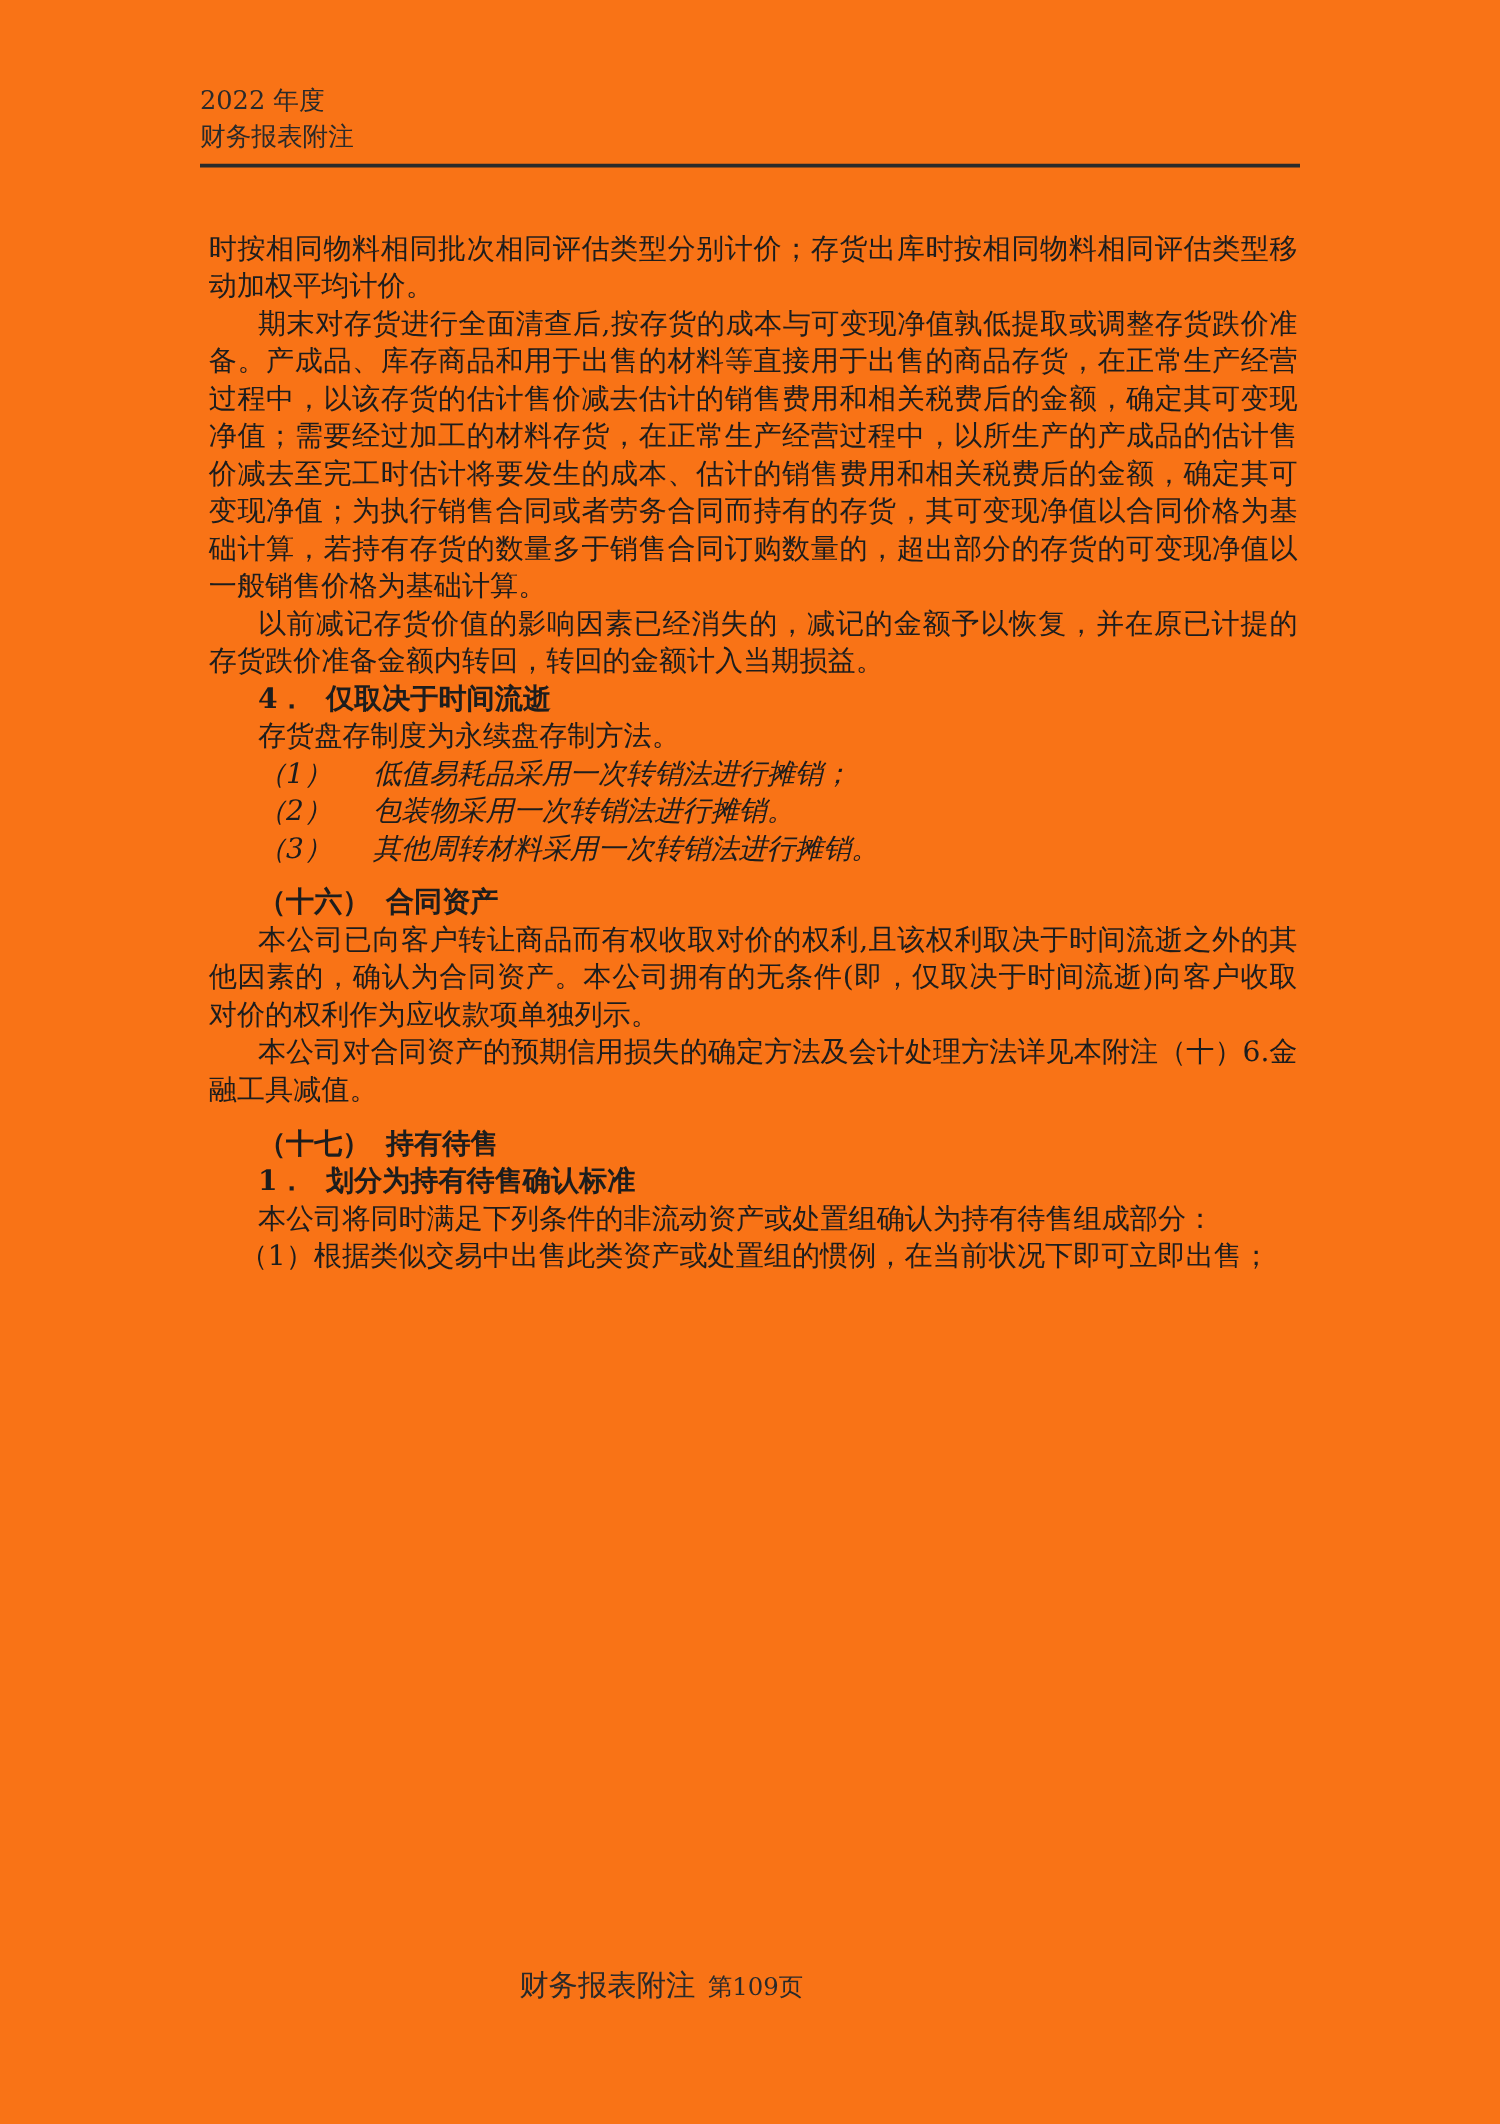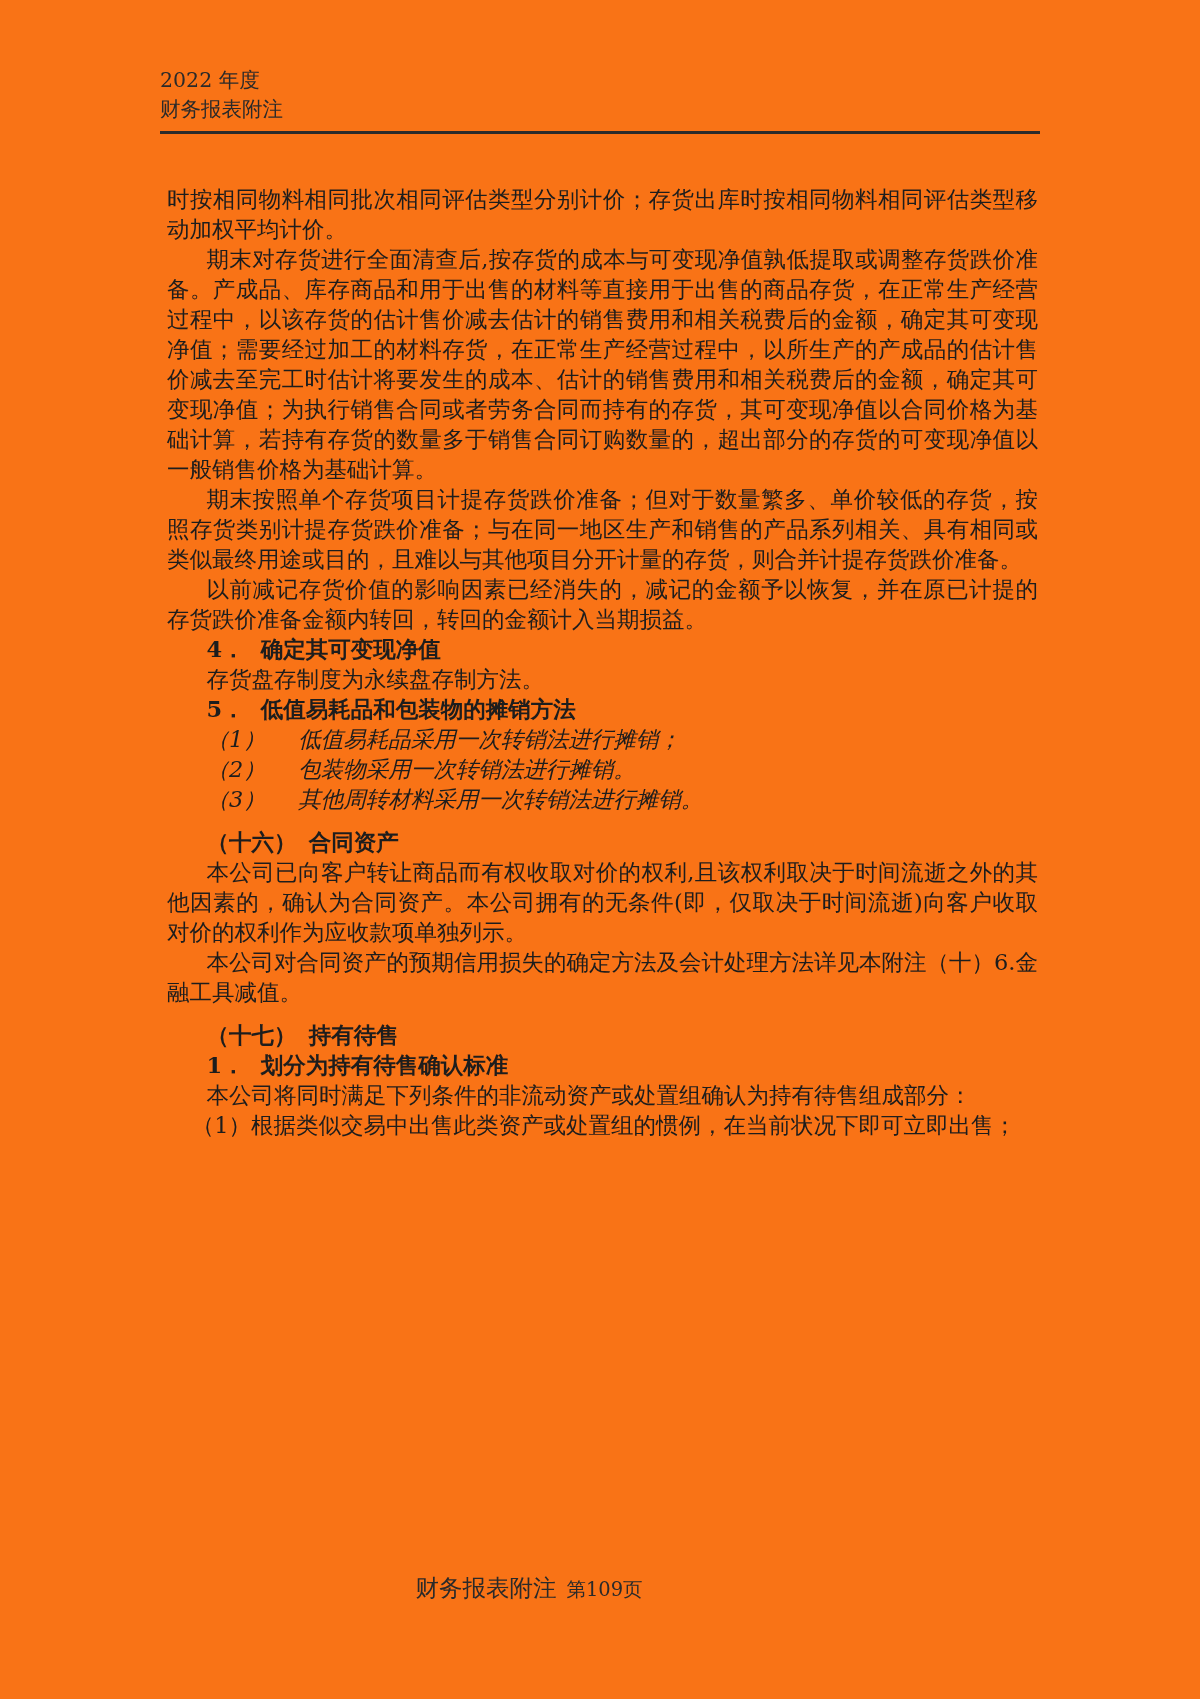--- a/index.html
+++ b/index.html
@@ -71,29 +71,27 @@
     <div class="hdr-rule"></div>
   </header>
 
   <main class="body-col">
 
     <p class="t cont">时按相同物料相同批次相同评估类型分别计价；存货出库时按相同物料相同评估类型移动加权平均计价。</p>
 
 
     <p class="t indent">期末对存货进行全面清查后,按存货的成本与可变现净值孰低提取或调整存货跌价准备。产成品、库存商品和用于出售的材料等直接用于出售的商品存货，在正常生产经营过程中，以该存货的估计售价减去估计的销售费用和相关税费后的金额，确定其可变现净值；需要经过加工的材料存货，在正常生产经营过程中，以所生产的产成品的估计售价减去至完工时估计将要发生的成本、估计的销售费用和相关税费后的金额，确定其可变现净值；为执行销售合同或者劳务合同而持有的存货，其可变现净值以合同价格为基础计算，若持有存货的数量多于销售合同订购数量的，超出部分的存货的可变现净值以一般销售价格为基础计算。</p>
 
-    <p class="t indent">期末按照单个存货项目计提存货跌价准备；但对于数量繁多、单价较低的存货，按照存货类别计提存货跌价准备；与在同一地区生产和销售的产品系列相关、具有相同或类似最终用途或目的，且难以与其他项目分开计量的存货，则合并计提存货跌价准备。</p>
 
     <p class="t indent">以前减记存货价值的影响因素已经消失的，减记的金额予以恢复，并在原已计提的存货跌价准备金额内转回，转回的金额计入当期损益。</p>
 
-    <p class="t head"><span class="num">4．</span><span>确定其可变现净值</span></p>
+    <p class="t head"><span class="num">4．</span><span>仅取决于时间流逝</span></p>
 
     <p class="t indent">存货盘存制度为永续盘存制方法。</p>
 
-    <p class="t head"><span class="num">5．</span><span>低值易耗品和包装物的摊销方法</span></p>
 
     <p class="t li"><span class="num">（1）</span><span>低值易耗品采用一次转销法进行摊销；</span></p>
 
     <p class="t li"><span class="num">（2）</span><span>包装物采用一次转销法进行摊销。</span></p>
 
     <p class="t li"><span class="num">（3）</span><span>其他周转材料采用一次转销法进行摊销。</span></p>
 
     <p class="t sec-head"><span class="num">（十六）</span><span>合同资产</span></p>
 
     <p class="t indent">本公司已向客户转让商品而有权收取对价的权利,且该权利取决于时间流逝之外的其他因素的，确认为合同资产。本公司拥有的无条件(即，仅取决于时间流逝)向客户收取对价的权利作为应收款项单独列示。</p>

